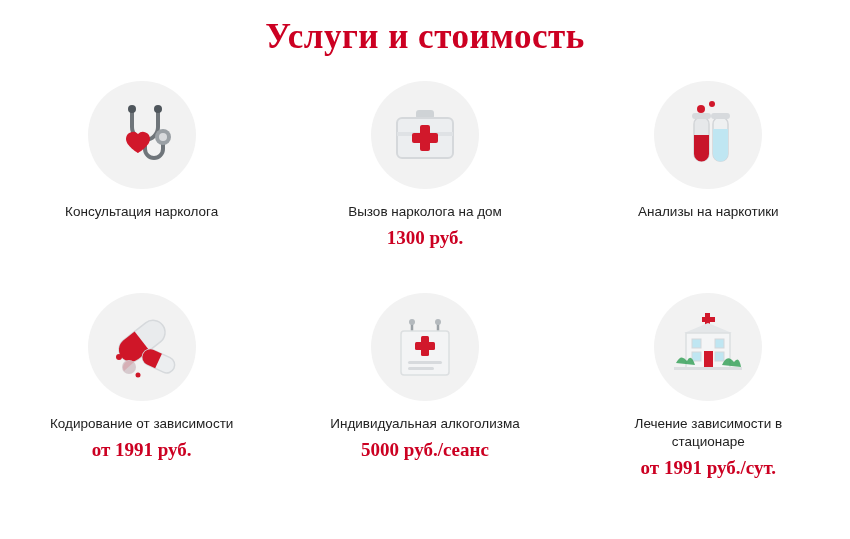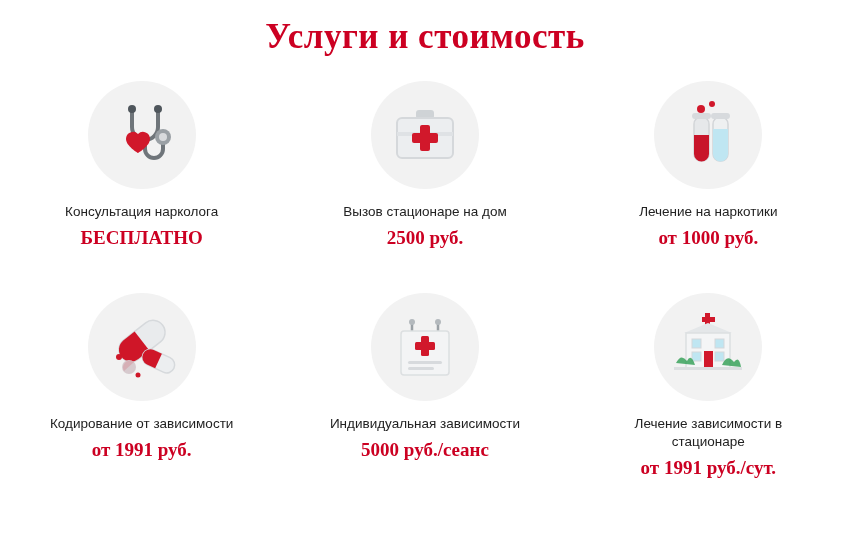--- a/index.html
+++ b/index.html
@@ -91,53 +91,51 @@
           <path d="M30 16 v16 a13 13 0 0 0 26 0 V16" fill="none" stroke="#6f757a" stroke-width="4" stroke-linecap="round"></path>
           <circle cx="30" cy="14" r="4" fill="#4f565c"></circle>
           <circle cx="56" cy="14" r="4" fill="#4f565c"></circle>
           <path d="M43 45 v9 a9 9 0 0 0 18 0 v-6" fill="none" stroke="#6f757a" stroke-width="4" stroke-linecap="round"></path>
           <circle cx="61" cy="42" r="8" fill="#9aa0a5"></circle>
           <circle cx="61" cy="42" r="4" fill="#d8dadd"></circle>
           <path d="M24 44 a7 7 0 0 1 12-5 a7 7 0 0 1 12 5 c0 7-12 14-12 14 s-12-7-12-14z" fill="#d1182b"></path>
         </svg>
       </div>
       <div class="svc-name">Консультация нарколога</div>
-      <div class="svc-price">БЕСПЛАТНО</div>
     </div>
 
     <div class="service">
       <div class="icon-wrap">
         <svg width="80" height="80" viewBox="0 0 80 80">
           <rect x="31" y="15" width="18" height="9" rx="3" fill="#cfd3d6"></rect>
           <rect x="12" y="23" width="56" height="40" rx="5" fill="#eceef0" stroke="#d5d8db" stroke-width="2"></rect>
           <rect x="12" y="37" width="56" height="4" fill="#dfe2e5"></rect>
           <rect x="35" y="30" width="10" height="26" rx="2" fill="#d1182b"></rect>
           <rect x="27" y="38" width="26" height="10" rx="2" fill="#d1182b"></rect>
         </svg>
       </div>
-      <div class="svc-name">Вызов стационаре на дом</div>
-      <div class="svc-price">2500 руб.</div>
+      <div class="svc-name">Вызов нарколога на дом</div>
+      <div class="svc-price">1300 руб.</div>
     </div>
 
     <div class="service">
       <div class="icon-wrap">
         <svg width="80" height="80" viewBox="0 0 80 80">
           <circle cx="33" cy="14" r="4" fill="#d1182b"></circle>
           <circle cx="44" cy="9" r="3" fill="#d1182b"></circle>
           <path d="M50 20 q7 4 6 10" fill="none" stroke="#8fd6e8" stroke-width="2.5" stroke-linecap="round"></path>
           <rect x="26" y="22" width="15" height="44" rx="7" fill="#e6e8ea" stroke="#d2d5d8" stroke-width="1.5"></rect>
           <path d="M26 40 h15 v19 a7 7 0 0 1 -15 0 z" fill="#c8152a"></path>
           <rect x="45" y="22" width="15" height="44" rx="7" fill="#eef0f1" stroke="#d2d5d8" stroke-width="1.5"></rect>
           <path d="M45 34 h15 v25 a7 7 0 0 1 -15 0 z" fill="#bfe6f2"></path>
           <rect x="24" y="18" width="19" height="6" rx="3" fill="#d7dadd"></rect>
           <rect x="43" y="18" width="19" height="6" rx="3" fill="#d7dadd"></rect>
         </svg>
       </div>
-      <div class="svc-name">Лечение на наркотики</div>
-      <div class="svc-price">от 1000 руб.</div>
+      <div class="svc-name">Анализы на наркотики</div>
     </div>
 
     <div class="service">
       <div class="icon-wrap">
         <svg width="80" height="80" viewBox="0 0 80 80">
           <g transform="rotate(-38 40 34)">
             <rect x="14" y="22" width="52" height="24" rx="12" fill="#e9ebed" stroke="#d6d9dc" stroke-width="1.5"></rect>
             <path d="M26 22 h-0 a12 12 0 0 0 0 24 h14 V22 z" fill="#cf1628"></path>
           </g>
           <g transform="rotate(25 52 52)">
@@ -162,21 +160,21 @@
           <path d="M53 16 v8" stroke="#9aa0a5" stroke-width="2.5" fill="none" stroke-linecap="round"></path>
           <circle cx="27" cy="15" r="3" fill="#b4b9bd"></circle>
           <circle cx="53" cy="15" r="3" fill="#b4b9bd"></circle>
           <rect x="16" y="24" width="48" height="44" rx="3" fill="#f3f4f5" stroke="#dcdfe1" stroke-width="1.5"></rect>
           <rect x="36" y="29" width="8" height="20" rx="1.5" fill="#d1182b"></rect>
           <rect x="30" y="35" width="20" height="8" rx="1.5" fill="#d1182b"></rect>
           <rect x="23" y="54" width="34" height="3" rx="1.5" fill="#d7dadd"></rect>
           <rect x="23" y="60" width="26" height="3" rx="1.5" fill="#d7dadd"></rect>
         </svg>
       </div>
-      <div class="svc-name">Индивидуальная зависимости</div>
+      <div class="svc-name">Индивидуальная алкоголизма</div>
       <div class="svc-price">5000 руб./сеанс</div>
     </div>
 
     <div class="service">
       <div class="icon-wrap">
         <svg width="84" height="84" viewBox="0 0 84 84">
           <rect x="36" y="8" width="5" height="13" fill="#d1182b" transform="translate(3 0)"></rect>
           <rect x="33" y="12" width="13" height="5" fill="#d1182b" transform="translate(3 0)"></rect>
           <path d="M18 28 L42 18 L66 28 z" fill="#e4e7e9"></path>
           <rect x="20" y="28" width="44" height="36" fill="#f4f5f6" stroke="#dcdfe1" stroke-width="1.5"></rect>

